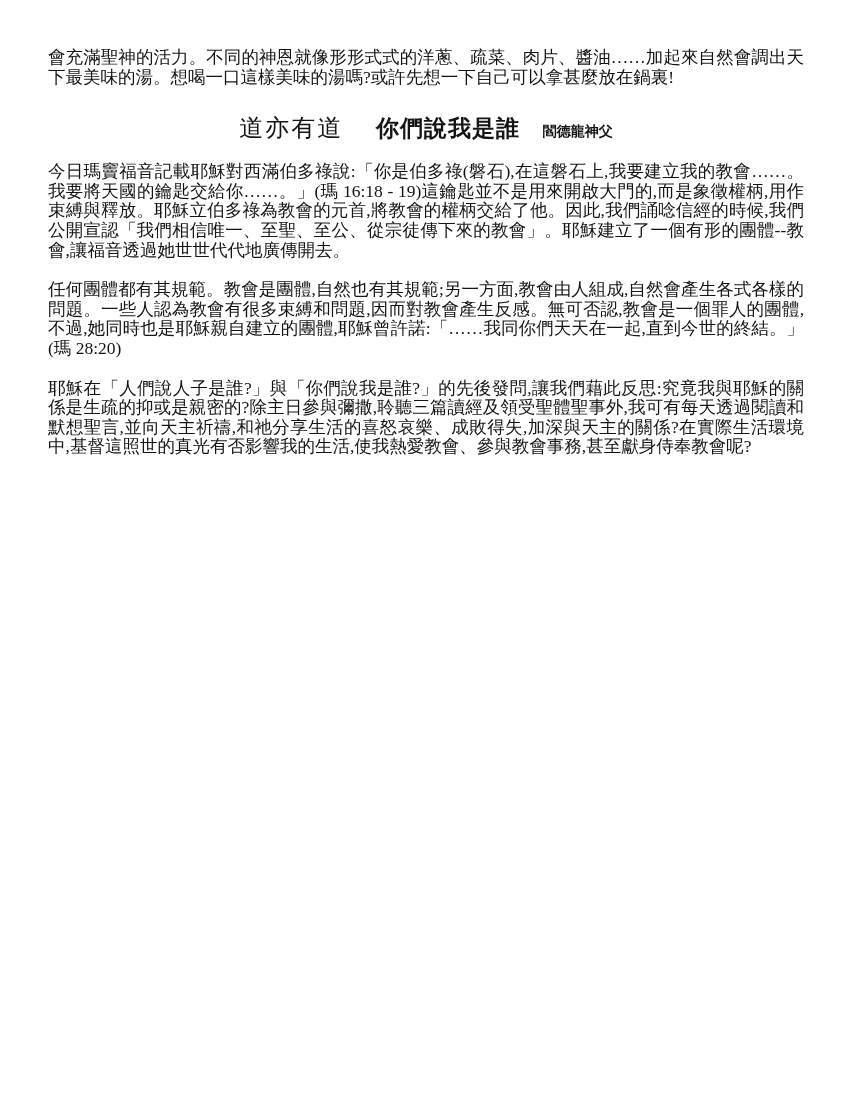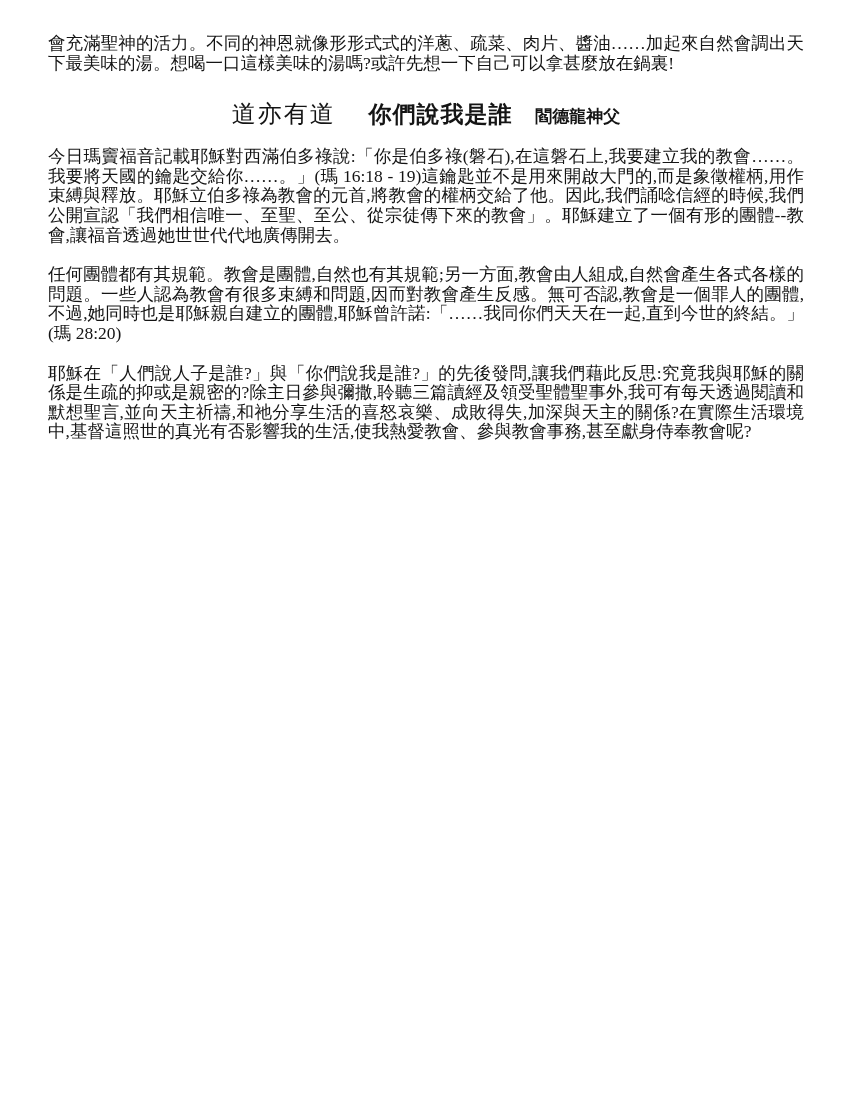--- a/index.html
+++ b/index.html
@@ -9,21 +9,21 @@
   }
   body {
     width: 850px;
     height: 1100px;
     overflow: hidden;
   }
   .page {
     box-sizing: border-box;
     width: 850px;
     height: 1100px;
-    padding: 34px 46px 0 48px;
+    padding: 48px 46px 0 48px;
     background: #ffffff;
     color: #141414;
     font-family: "Liberation Serif", "DejaVu Serif", serif;
     font-size: 17.5px;
     line-height: 19.6px;
     text-align: justify;
   }
   .body-text {
     margin: 0 0 20px 0;
   }
@@ -38,21 +38,21 @@
     font-size: 24px;
     letter-spacing: 2px;
   }
   .title-sub {
     font-size: 23px;
     font-weight: bold;
     margin-left: 24px;
     letter-spacing: 1px;
   }
   .title-author {
-    font-size: 17px;
+    font-size: 14px;
     font-weight: bold;
     margin-left: 14px;
   }
 </style>
 </head>
 <body>
 
 <div class="page">
 
   <p class="body-text">會充滿聖神的活力。不同的神恩就像形形式式的洋蔥、疏菜、肉片、醬油……加起來自然會調出天下最美味的湯。想喝一口這樣美味的湯嗎?或許先想一下自己可以拿甚麼放在鍋裏!</p>

